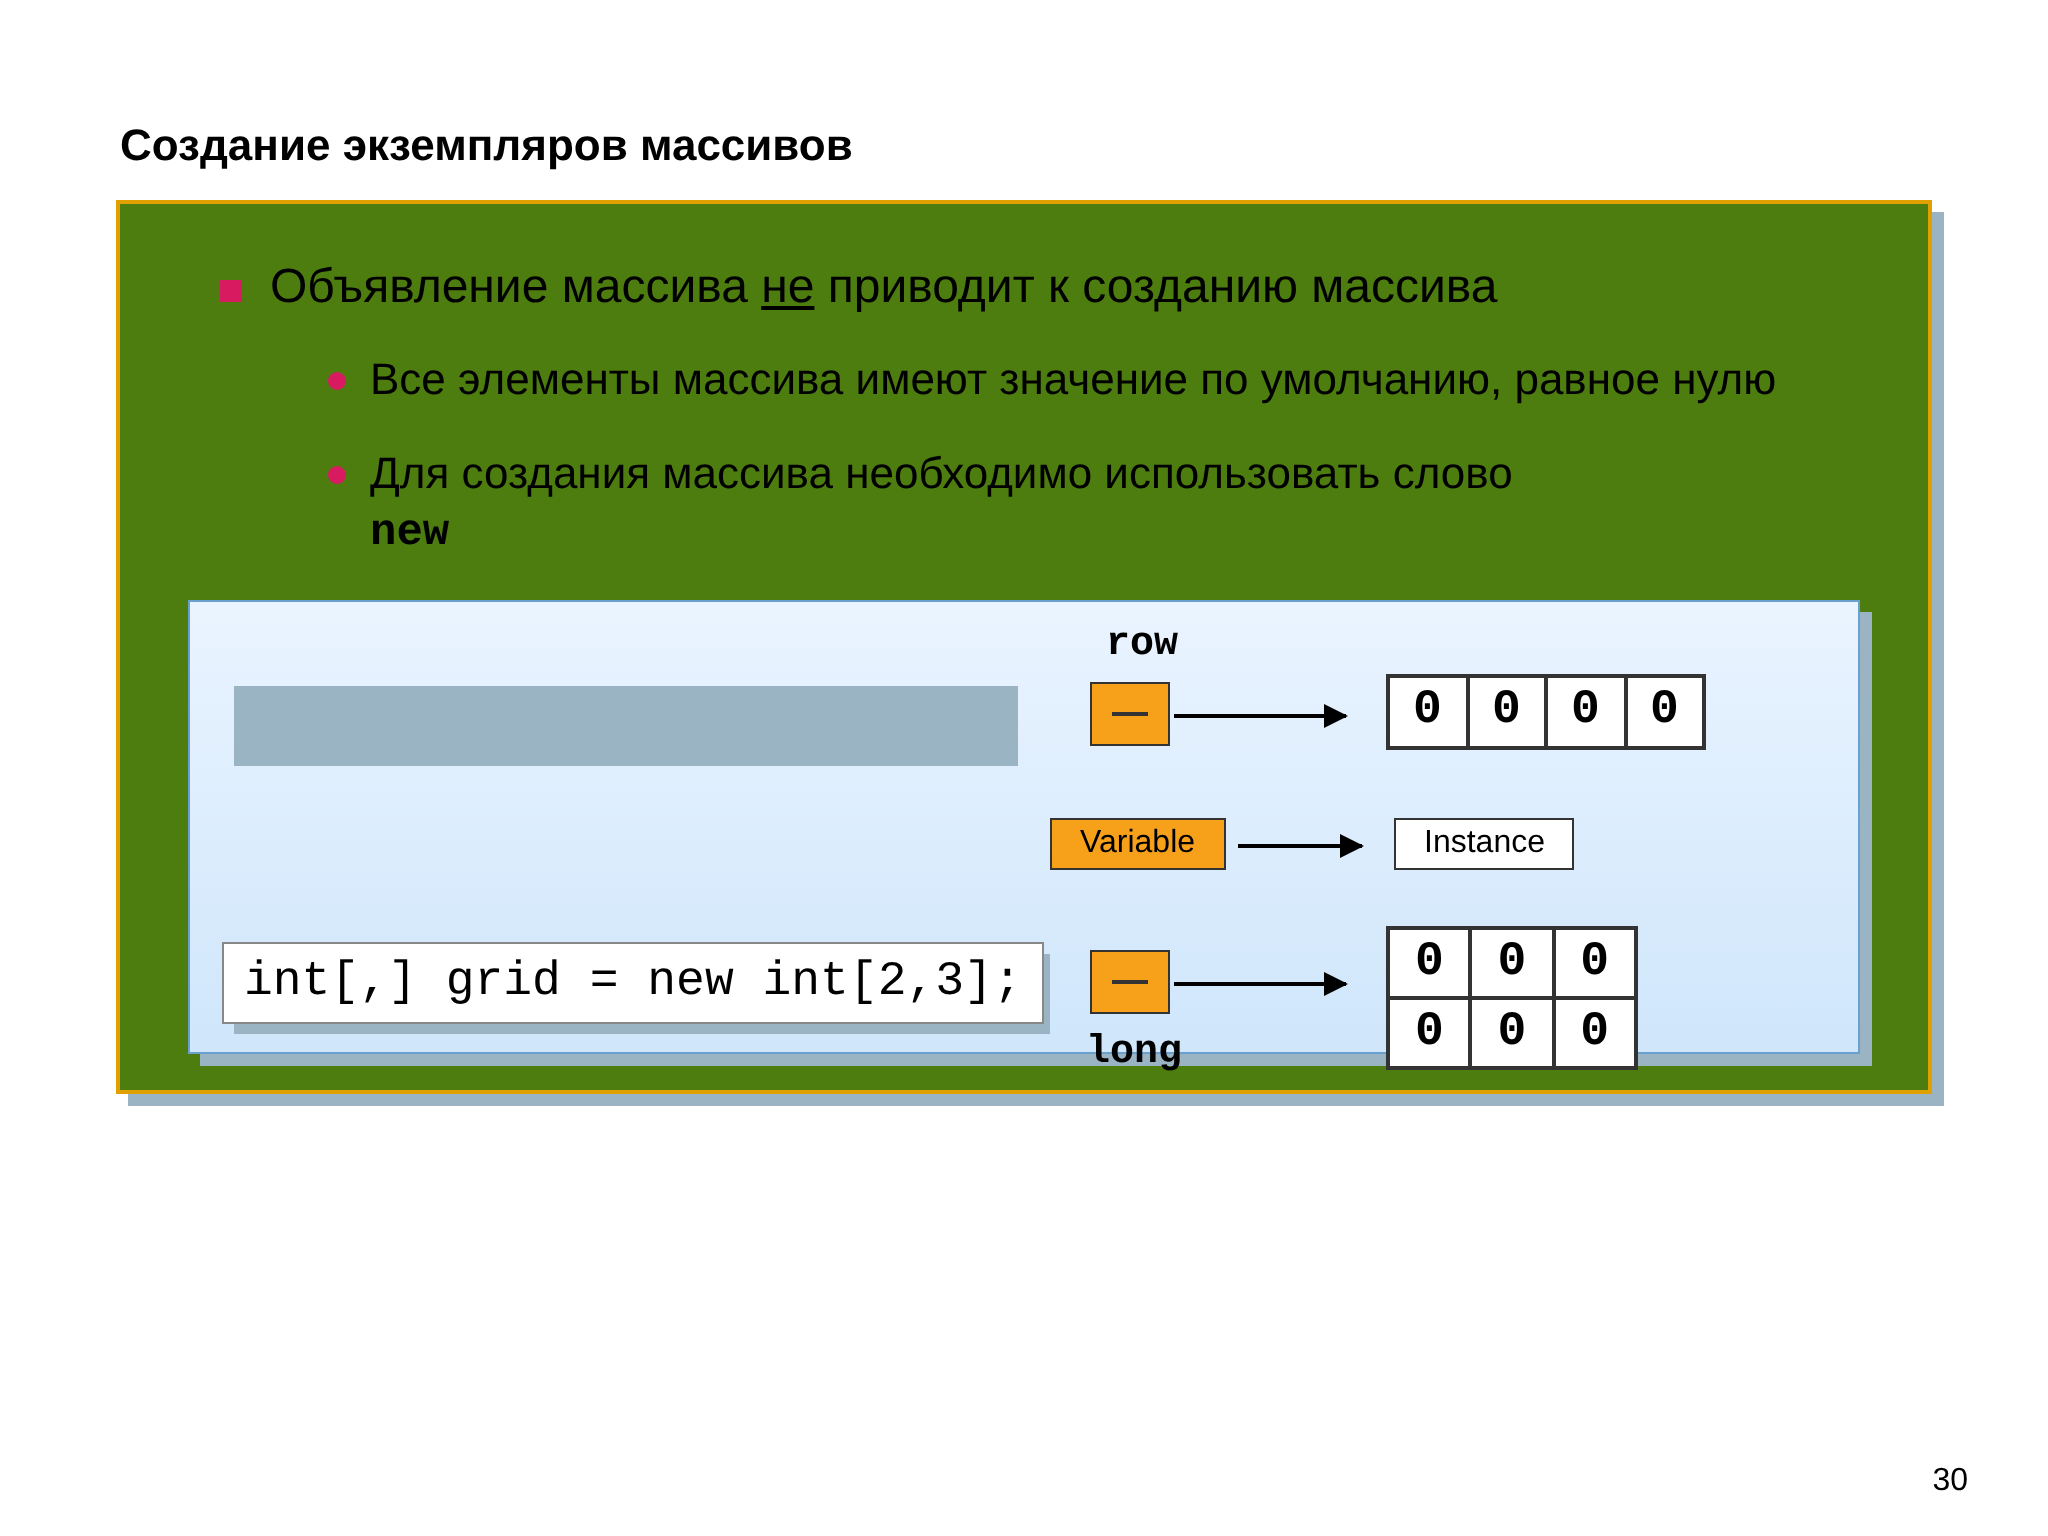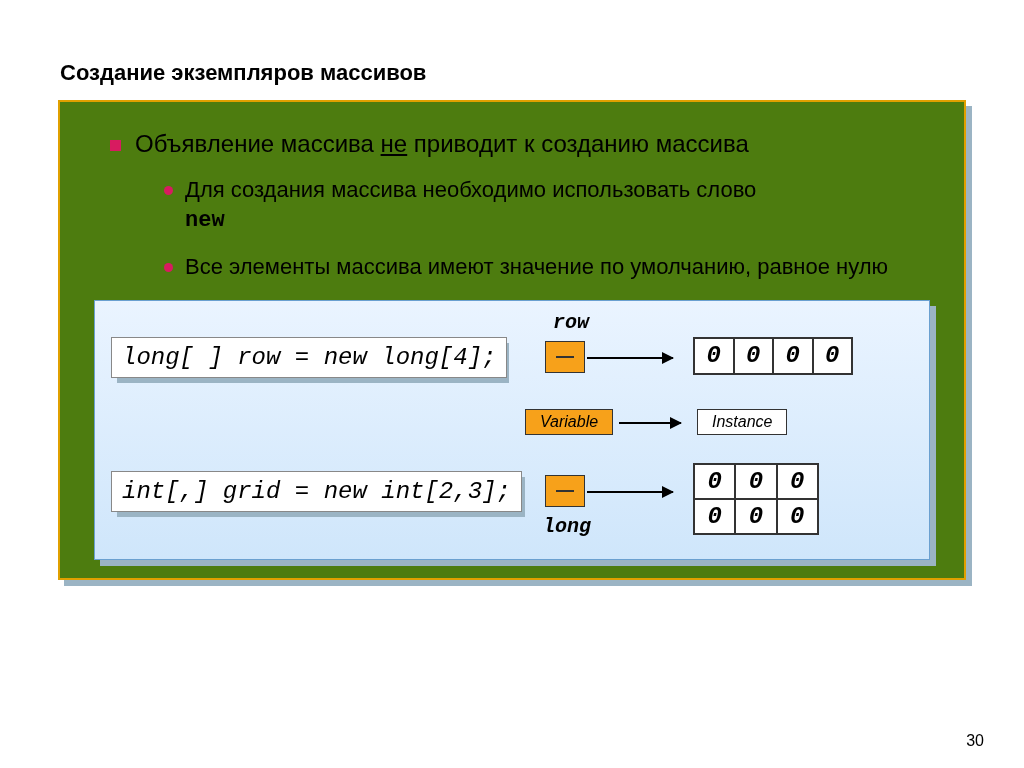--- a/index.html
+++ b/index.html
@@ -77,22 +77,21 @@
     position: absolute;
     top: 6px; left: 6px; right: -6px; bottom: -6px;
     background: #9bb4c4;
     z-index: 0;
   }
   .diagram {
     background: linear-gradient(#eaf4ff, #cfe6fb);
     border: 1.5px solid #6aa0d0;
     position: relative;
     z-index: 1;
-    height: 260px;
-    font-style: italic;
+    height: 227px;
   }
 
   
   .code-shadow {
     position: absolute;
     background: #9bb4c4;
   }
   .code-box {
     position: absolute;
     background: #ffffff;
@@ -185,38 +184,37 @@
 
       <div class="bullet-top">
         <div class="square-bullet"></div>
         <div>
           <span>Объявление массива </span><span class="underline">не</span><span> приводит к созданию массива</span>
         </div>
       </div>
 
       <div class="bullet-sub">
         <div class="dot-bullet"></div>
+        <div>Все элементы массива имеют значение по умолчанию, равное нулю</div>
+      </div>
+
+      <div class="bullet-sub">
+        <div class="dot-bullet"></div>
         <div>
           <span>Для создания массива необходимо использовать слово </span><br>
           <span class="new">new</span>
         </div>
       </div>
 
-      <div class="bullet-sub">
-        <div class="dot-bullet"></div>
-        <div>Все элементы массива имеют значение по умолчанию, равное нулю</div>
-      </div>
-
       <div class="diagram-shadow">
         <div class="diagram">
 
           <span class="lbl" style="left:458px; top:10px;">row</span>
 
           <div class="code-shadow" style="left:22px; top:42px; width:392px; height:40px;"></div>
-          <div class="code-box" style="left:16px; top:36px;">long[ ] row = new long[4];</div>
 
           <div class="var-box" style="left:450px; top:40px;">
             <div class="var-tick"></div>
           </div>
           <div class="arrow" style="left:492px; top:56px; width:86px;"></div>
 
           <div class="cells" style="left:598px; top:36px; width:160px; height:38px; grid-template-columns: repeat(4,1fr);">
             <div>0</div>
             <div>0</div>
             <div>0</div>

